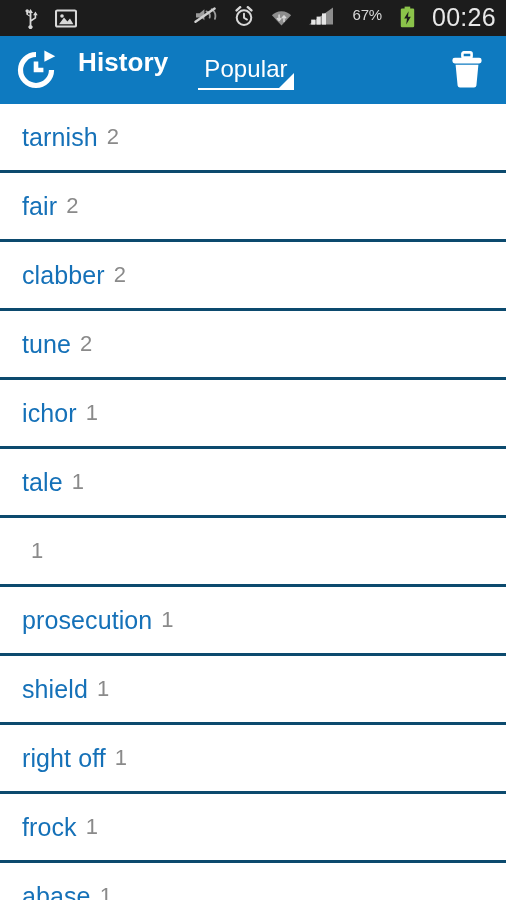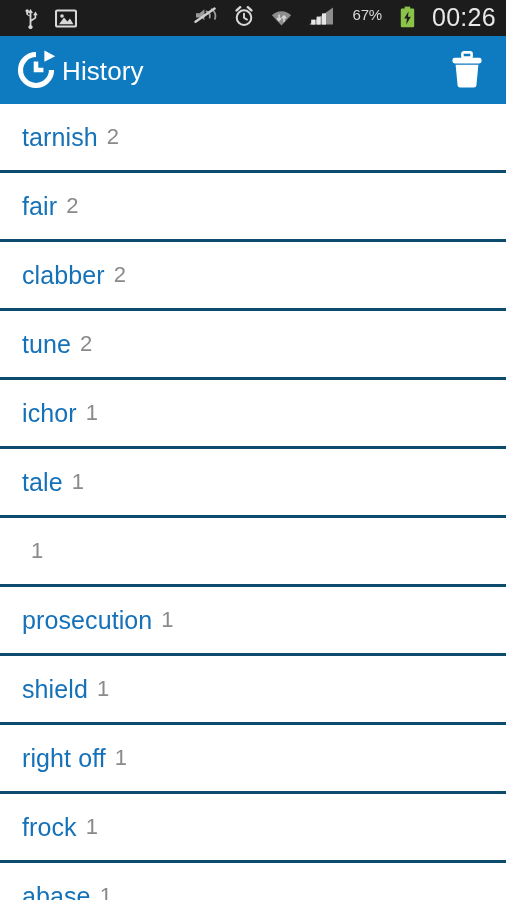--- a/index.html
+++ b/index.html
@@ -35,22 +35,23 @@
   
   .actionbar{
     height:68px;
     background:#0e7ac0;
     display:flex;
     align-items:center;
     padding:0 18px 0 14px;
     position:relative;
   }
   .ab-home{
-    display:flex; align-items:center; gap:4px;
+    display:flex; align-items:flex-start; gap:20px;
     cursor:pointer;
+    font-weight:bold;
   }
   .ab-title{
     color:#ffffff;
     font-size:26px;
     letter-spacing:0.1px;
     line-height:1;
     position:relative; top:1px;
   }
   .spinner{
     margin-left:30px;
@@ -191,20 +192,25 @@
     <span class="sb-icon">
       <svg width="44" height="44" viewBox="0 0 44 44">
         <path d="M22 6.5 A15.5 15.5 0 1 0 37.5 22" fill="none" stroke="#ffffff" stroke-width="5.2" stroke-linecap="butt"></path>
         <polygon points="30.4,2.6 41.2,8.2 30.4,13.8" fill="#ffffff"></polygon>
         <path d="M22 13.4 V22 H29.4" fill="none" stroke="#ffffff" stroke-width="4.6" stroke-linecap="butt"></path>
       </svg>
     </span>
     <span class="ab-title">History</span>
   </div>
 
+  <div class="spinner">
+    <span class="spinner-label">Popular</span>
+    <span class="spinner-underline"></span>
+    <span class="spinner-caret"></span>
+  </div>
 
   <div class="ab-spacer"></div>
 
   <div class="ab-action">
     <span class="sb-icon">
       <svg width="34" height="38" viewBox="0 0 34 38">
         <rect x="12.4" y="1.4" width="9.2" height="5.2" rx="1.4" fill="none" stroke="#ffffff" stroke-width="2.6"></rect>
         <rect x="2.4" y="6.8" width="29.2" height="5.6" rx="2.4" fill="#ffffff"></rect>
         <path d="M5.6 13.8 H28.4 L26.4 34.4 A2.4 2.4 0 0 1 24 36.4 H10 A2.4 2.4 0 0 1 7.6 34.4 Z" fill="#ffffff"></path>
       </svg>

